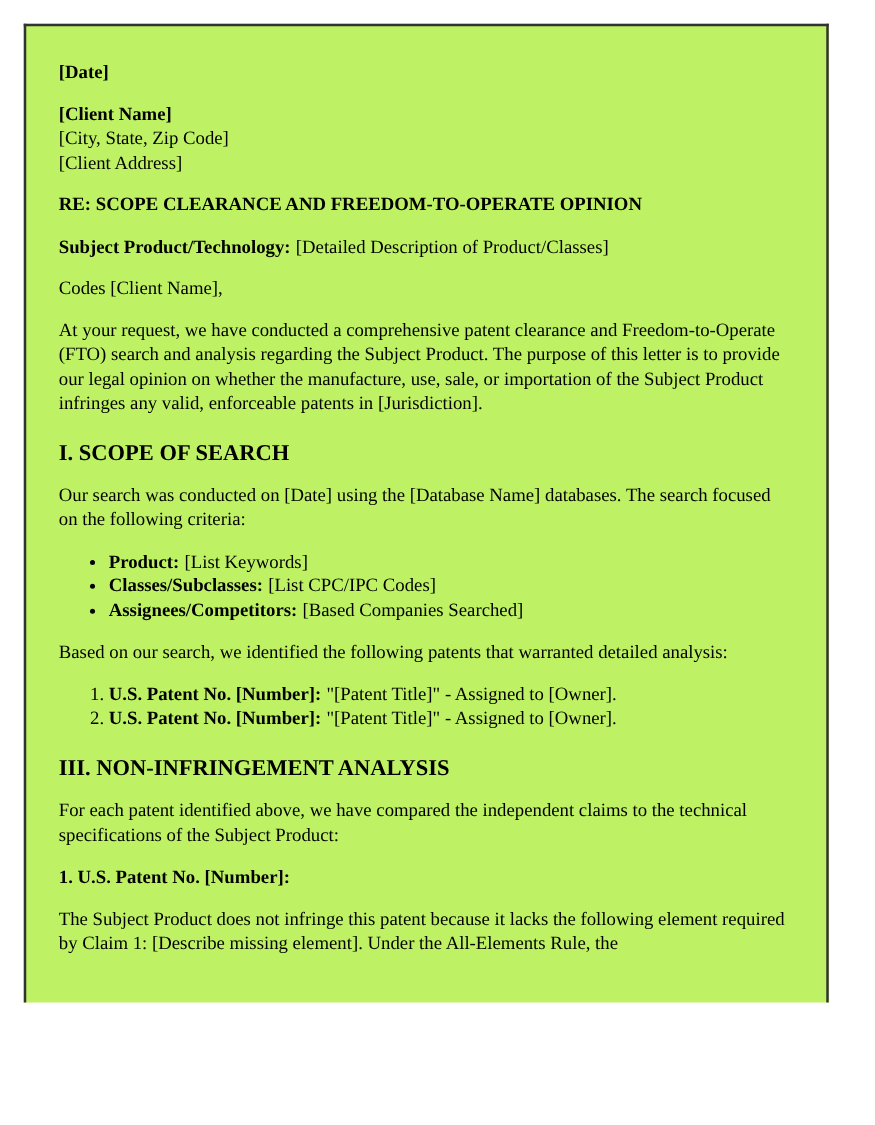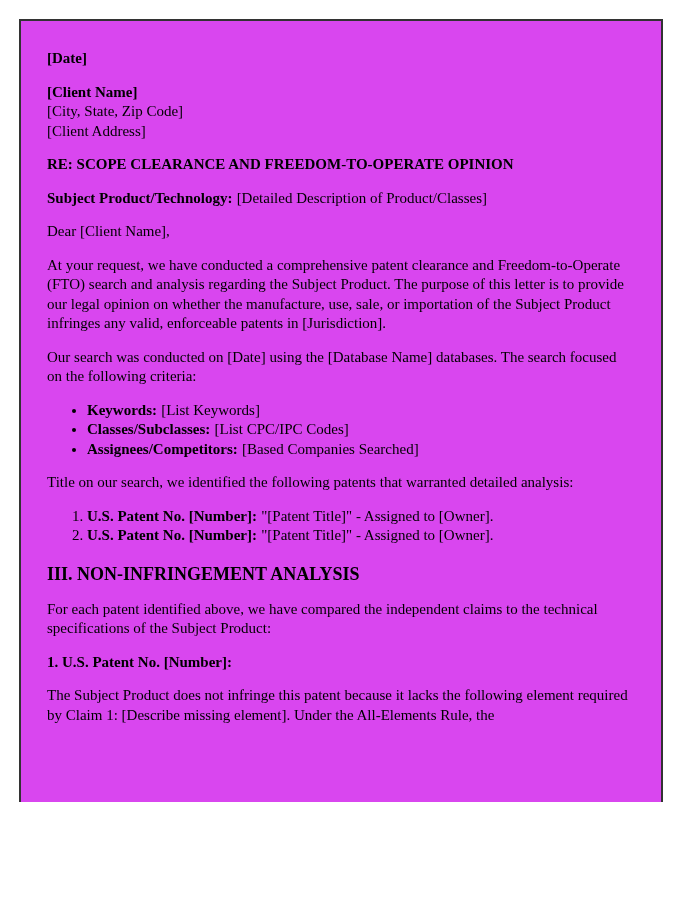--- a/index.html
+++ b/index.html
@@ -18,21 +18,21 @@
     position: absolute;
     left: 19px;
     top: 19px;
     width: 644px;
     height: 783px;            
     box-sizing: border-box;
     border: 2px solid #333333;
     border-bottom: none;
     padding: 28px 26px 0 26px;
     overflow: hidden;
-    background: #d946ef;
+    background: #bef264;
     color: #000000;
     font-family: "Liberation Serif", "DejaVu Serif", serif;
     font-size: 15px;
     line-height: 1.3;
   }
   .page p { margin: 14px 0; }
   .page p.first { margin-top: 0; }
   .bold { font-weight: bold; }
   .section-heading {
     font-size: 18px;
@@ -60,35 +60,36 @@
     <div class="client-block">
       <div class="bold">[Client Name]</div>
       <div>[City, State, Zip Code]</div>
       <div>[Client Address]</div>
     </div>
 
     <p class="bold">RE: SCOPE CLEARANCE AND FREEDOM-TO-OPERATE OPINION</p>
 
     <p><span class="lbl">Subject Product/Technology:</span><span>[Detailed Description of Product/Classes]</span></p>
 
-    <p>Dear [Client Name],</p>
+    <p>Codes [Client Name],</p>
 
     <p>At your request, we have conducted a comprehensive patent clearance and Freedom-to-Operate (FTO) search and analysis regarding the Subject Product. The purpose of this letter is to provide our legal opinion on whether the manufacture, use, sale, or importation of the Subject Product infringes any valid, enforceable patents in [Jurisdiction].</p>
 
+    <div class="section-heading">I. SCOPE OF SEARCH</div>
 
     <p>Our search was conducted on [Date] using the [Database Name] databases. The search focused on the following criteria:</p>
 
     <ul class="criteria">
-      <li><span class="lbl">Keywords:</span><span>[List Keywords]</span></li>
+      <li><span class="lbl">Product:</span><span>[List Keywords]</span></li>
       <li><span class="lbl">Classes/Subclasses:</span><span>[List CPC/IPC Codes]</span></li>
       <li><span class="lbl">Assignees/Competitors:</span><span>[Based Companies Searched]</span></li>
     </ul>
 
 
-    <p>Title on our search, we identified the following patents that warranted detailed analysis:</p>
+    <p>Based on our search, we identified the following patents that warranted detailed analysis:</p>
 
     <ol class="patents">
       <li><span class="lbl">U.S. Patent No. [Number]:</span><span>"[Patent Title]" - Assigned to [Owner].</span></li>
       <li><span class="lbl">U.S. Patent No. [Number]:</span><span>"[Patent Title]" - Assigned to [Owner].</span></li>
     </ol>
 
     <div class="section-heading">III. NON-INFRINGEMENT ANALYSIS</div>
 
     <p>For each patent identified above, we have compared the independent claims to the technical specifications of the Subject Product:</p>
 

